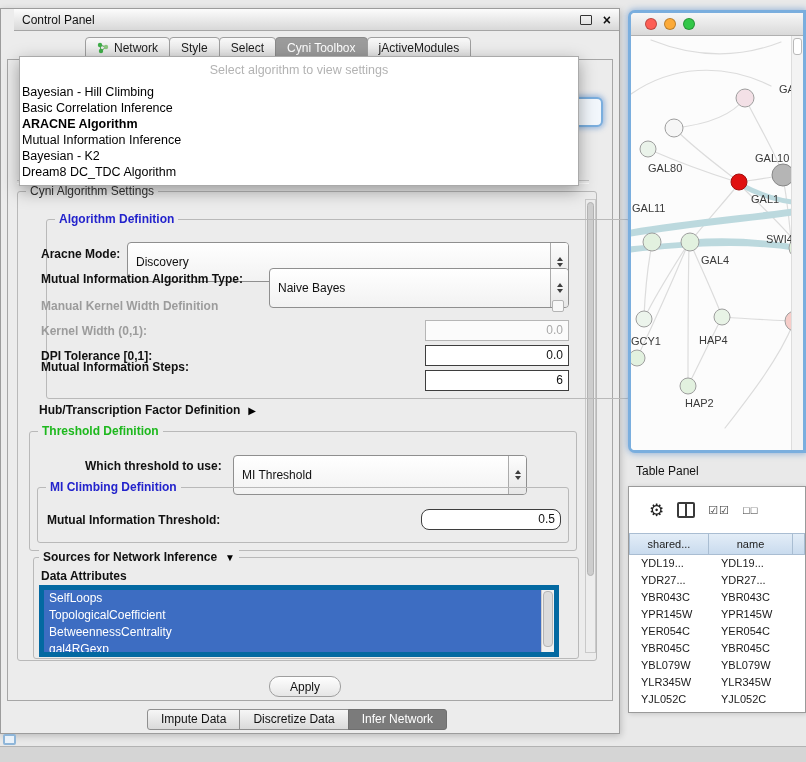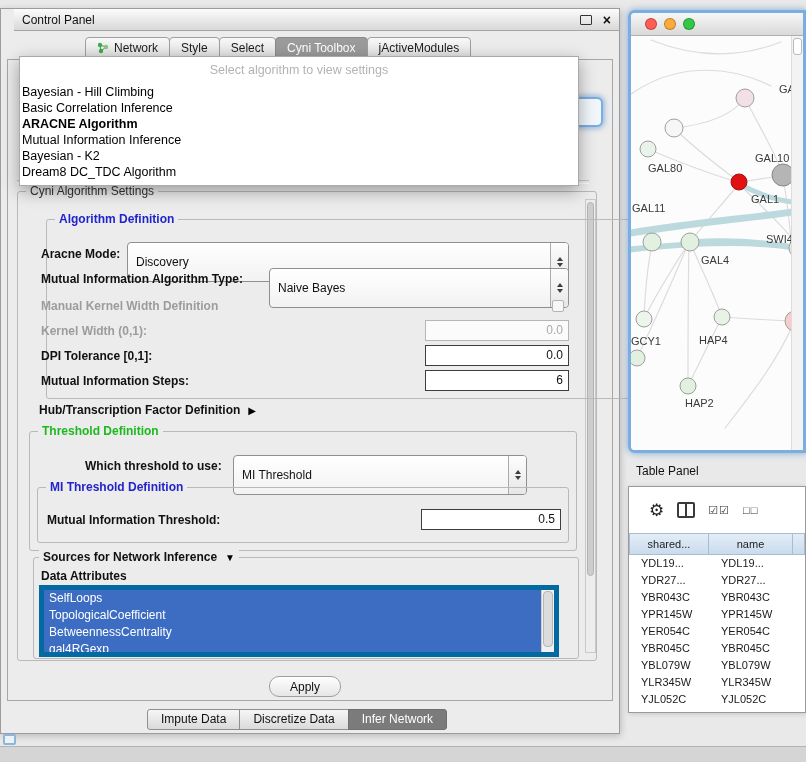--- a/index.html
+++ b/index.html
@@ -209,44 +209,44 @@
         <i class="up"></i>
         <i class="dn"></i>
       </span>
   </div>
   <span class="lbl disabled" style="left:40px;top:290px;">Manual Kernel Width Definition</span>
   <span class="chk" style="left:551px;top:291px;"></span>
   <span class="lbl disabled" style="left:40px;top:315px;">Kernel Width (0,1):</span>
   <div class="field disabled" style="left:424px;top:311px;width:144px;">0.0</div>
   <span class="lbl" style="left:40px;top:340px;">DPI Tolerance [0,1]:</span>
   <div class="field" style="left:424px;top:336px;width:144px;">0.0</div>
-  <span class="lbl" style="left:40px;top:365px;">Mutual Information Steps:</span>
+  <span class="lbl" style="left:40px;top:351px;">Mutual Information Steps:</span>
   <div class="field" style="left:424px;top:361px;width:144px;">6</div>
 
   <div class="section-head" style="left:34px;top:394px;">
     <span>Hub/Transcription Factor Definition</span>
     <span class="tri">▶</span>
   </div>
 
   <div class="group" style="left:28px;top:422px;width:548px;height:120px;">
     <span class="legend green">Threshold Definition</span>
   </div>
   <span class="lbl" style="left:84px;top:450px;">Which threshold to use:</span>
   <div class="combo" style="left:232px;top:446px;width:294px;">
     <span class="val">MI Threshold</span>
     <span class="arrows">
         <i class="up"></i>
         <i class="dn"></i>
       </span>
   </div>
   <div class="group" style="left:36px;top:478px;width:532px;height:56px;">
-    <span class="legend blue">MI Threshold Definition</span>
+    <span class="legend blue">MI Climbing Definition</span>
   </div>
   <span class="lbl" style="left:46px;top:504px;">Mutual Information Threshold:</span>
-  <div class="field" style="left:420px;top:500px;width:140px;">0.5</div>
+  <div class="field" style="left:420px;top:500px;width:140px;border-radius:8px;">0.5</div>
 
   <div class="group" style="left:32px;top:548px;width:546px;height:102px;"></div>
   <div class="section-head" style="left:38px;top:541px;">
     <span>Sources for Network Inference</span>
     <span class="tri">▼</span>
   </div>
   <span class="lbl" style="left:40px;top:560px;">Data Attributes</span>
   <div class="attr-list" style="left:38px;top:576px;width:520px;height:72px;" id="attr-list">
 
   <div class="list-row">SelfLoops</div>

